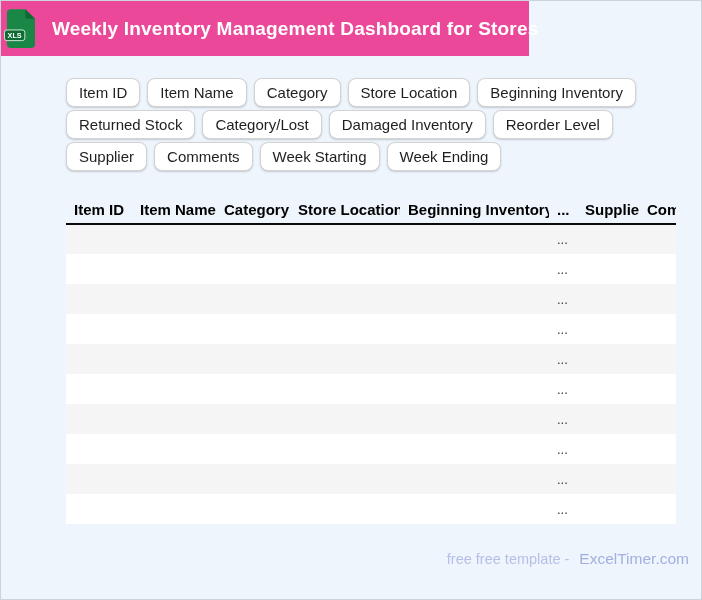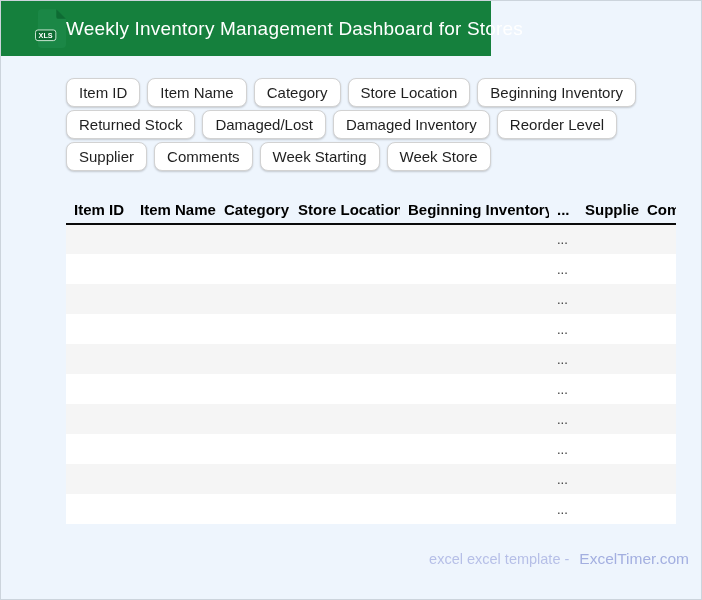--- a/index.html
+++ b/index.html
@@ -12,31 +12,32 @@
     height: 600px;
     background: #eef5fd;
     border: 1px solid #ccd4dc;
     overflow: hidden;
   }
 
   
   .header-bar {
     position: absolute;
     left: 0; top: 0;
-    width: 490px; height: 55px;
-    background: #15803d;
+    width: 528px; height: 55px;
+    background: #ec4899;
     display: flex;
     align-items: center;
-    padding-left: 34px;
+    padding-left: 3px;
   }
   .xls-icon { width: 31px; height: 39px; flex: 0 0 auto; }
   .header-title {
+    margin-left: 17px;
     color: #ffffff;
     font-size: 19px;
-    font-weight: 400;
+    font-weight: 700;
     letter-spacing: 0.2px;
     white-space: nowrap;
   }
 
   
   .chips {
     position: absolute;
     left: 65px; top: 77px;
     width: 615px;
     display: flex;
@@ -120,27 +121,27 @@
     <div class="header-title">Weekly Inventory Management Dashboard for Stores</div>
   </div>
 
   <div class="chips">
     <span class="chip">Item ID</span>
     <span class="chip">Item Name</span>
     <span class="chip">Category</span>
     <span class="chip">Store Location</span>
     <span class="chip">Beginning Inventory</span>
     <span class="chip">Returned Stock</span>
-    <span class="chip">Damaged/Lost</span>
+    <span class="chip">Category/Lost</span>
     <span class="chip">Damaged Inventory</span>
     <span class="chip">Reorder Level</span>
     <span class="chip">Supplier</span>
     <span class="chip">Comments</span>
     <span class="chip">Week Starting</span>
-    <span class="chip">Week Store</span>
+    <span class="chip">Week Ending</span>
   </div>
 
   <div class="table-wrap">
     <table class="inv">
       <colgroup>
         <col style="width:66px">
           <col style="width:84px">
           <col style="width:74px">
           <col style="width:110px">
         <col style="width:149px">
@@ -209,17 +210,17 @@
         <tr>
             <td colspan="5"></td>
             <td>...</td>
             <td colspan="2"></td>
           </tr>
       </tbody>
     </table>
   </div>
 
   <div class="footer">
-    <span class="footer-prefix">excel excel template -</span>
+    <span class="footer-prefix">free free template -</span>
     <span class="footer-brand">ExcelTimer.com</span>
   </div>
 
 </div>
 
 </body></html>

